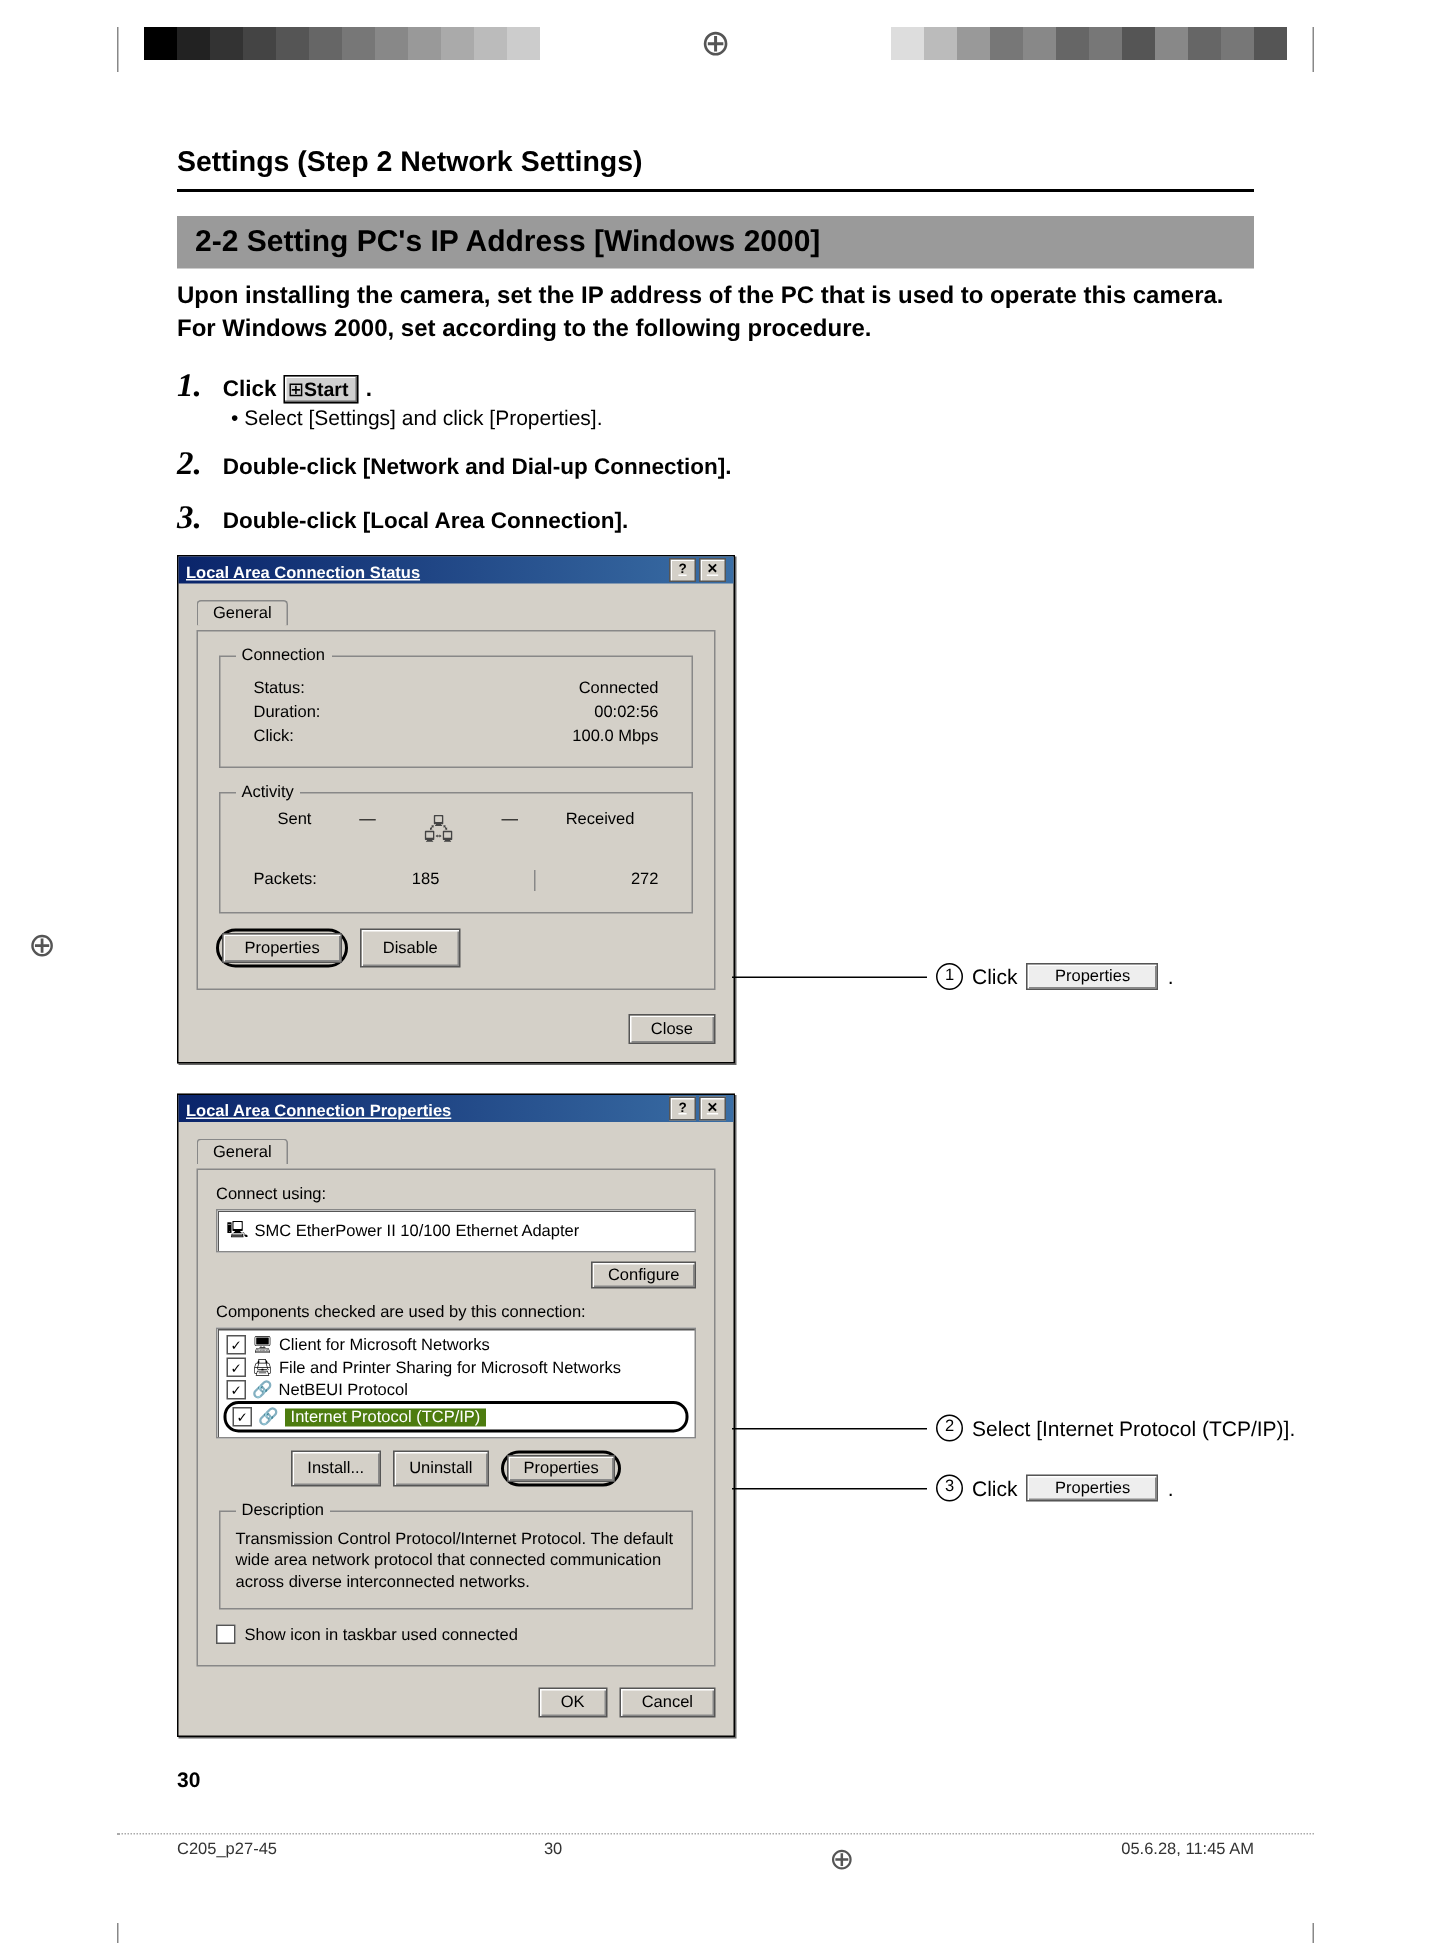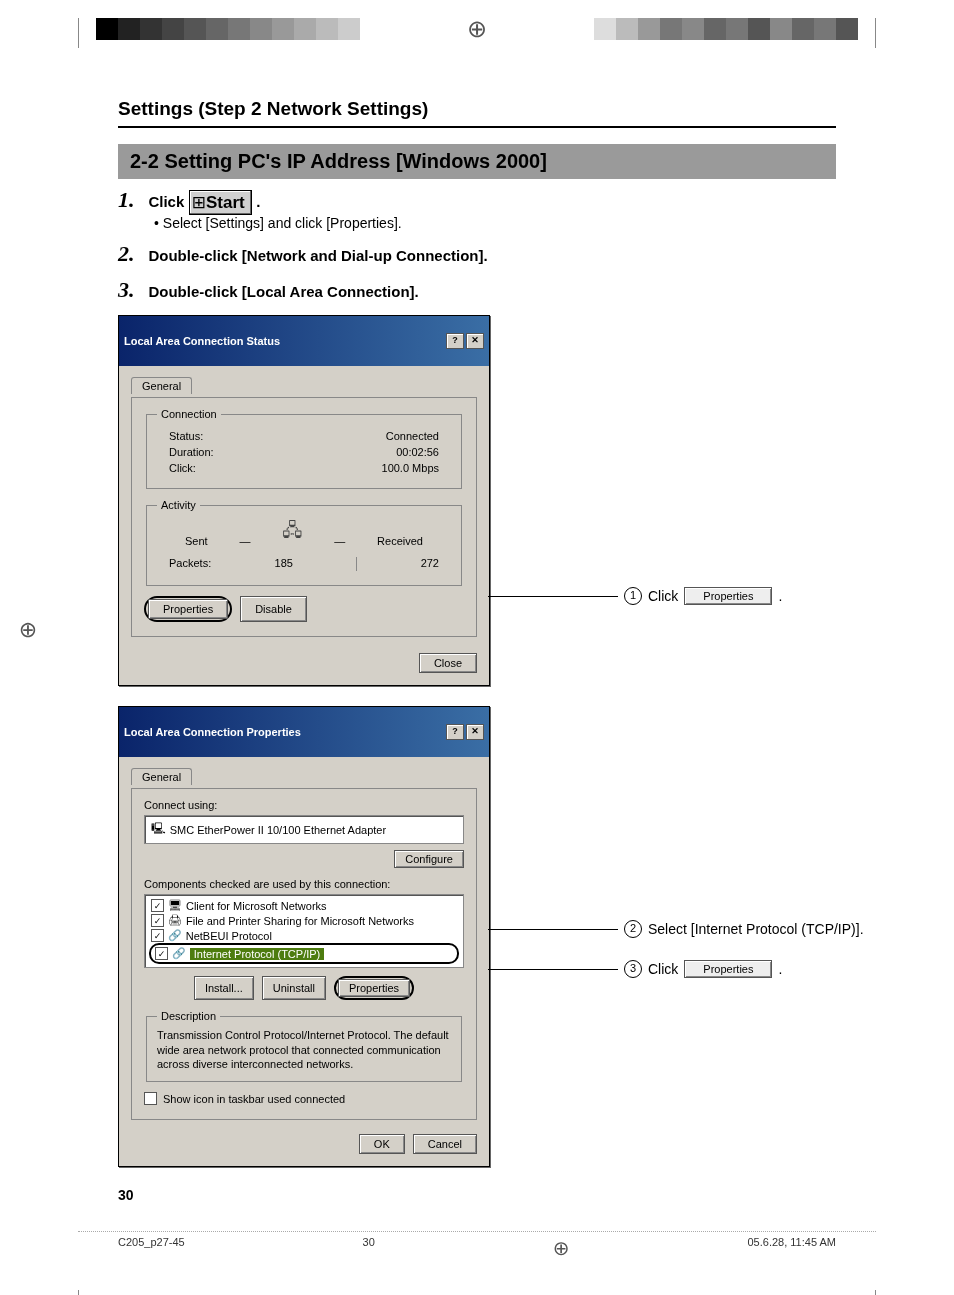--- a/index.html
+++ b/index.html
@@ -93,21 +93,21 @@
   }
   .step-text {
     font-weight: bold;
     font-size: 15px;
   }
   .start-btn {
     display: inline-block;
     border: 1px solid #000;
     background: #d0d0d0;
     padding: 1px 6px 1px 2px;
-    font-size: 17px;
+    font-size: 13px;
     font-family: Tahoma, sans-serif;
     vertical-align: middle;
     box-shadow: inset -1px -1px 0 #666, inset 1px 1px 0 #fff;
   }
   .sub-bullet {
     margin-left: 36px;
     font-size: 14px;
   }
   
   .dialog {
@@ -117,24 +117,25 @@
     font-family: Tahoma, sans-serif;
     font-size: 11px;
     margin-top: 12px;
     position: relative;
     box-shadow: 1px 1px 0 #666;
   }
   .title-bar {
     background: linear-gradient(to right, #0a246a, #3a6ea5);
     color: #fff;
     font-weight: bold;
-    padding: 17px 5px;
+    padding: 1px 5px;
     display: flex;
     justify-content: space-between;
-    align-items: center;
+    align-items: flex-end;
+    text-decoration: underline;
   }
   .title-bar .caption-btns {
     display: flex;
     gap: 2px;
   }
   .caption-btn {
     width: 16px;
     height: 14px;
     background: #d4d0c8;
     border: 1px solid #555;
@@ -178,21 +179,21 @@
   }
   .row {
     display: flex;
     justify-content: space-between;
     margin: 4px 12px;
     font-size: 11px;
   }
   .activity-row {
     display: flex;
     justify-content: space-between;
-    align-items: flex-end;
+    align-items: flex-start;
     padding: 0 28px;
     font-size: 11px;
   }
   .activity-icon {
     font-size: 18px;
     color: #444;
   }
   .win-btn {
     background: #d4d0c8;
     border: 1px solid #555;
@@ -334,20 +335,21 @@
 <div class="side-marks">
   <span class="reg-left reg-mark side">⊕</span>
   <span class="reg-right reg-mark side">⊕</span>
 </div>
 
 <div class="page">
   <div class="page-header">Settings (Step 2 Network Settings)</div>
   <hr class="hr">
 
   <div class="section-title">2-2 Setting PC's IP Address [Windows 2000]</div>
+  <div class="intro">Upon installing the camera, set the IP address of the PC that is used to operate this camera. For Windows 2000, set according to the following procedure.</div>
 
   <div class="step">
     <span class="step-num">1.</span>
     <span class="step-text">Click</span>
     <span class="start-btn">
       <span style="font-family:sans-serif">⊞</span><b>Start</b>
     </span>
     <span class="step-text">.</span>
     <div class="sub-bullet">• Select [Settings] and click [Properties].</div>
   </div>

